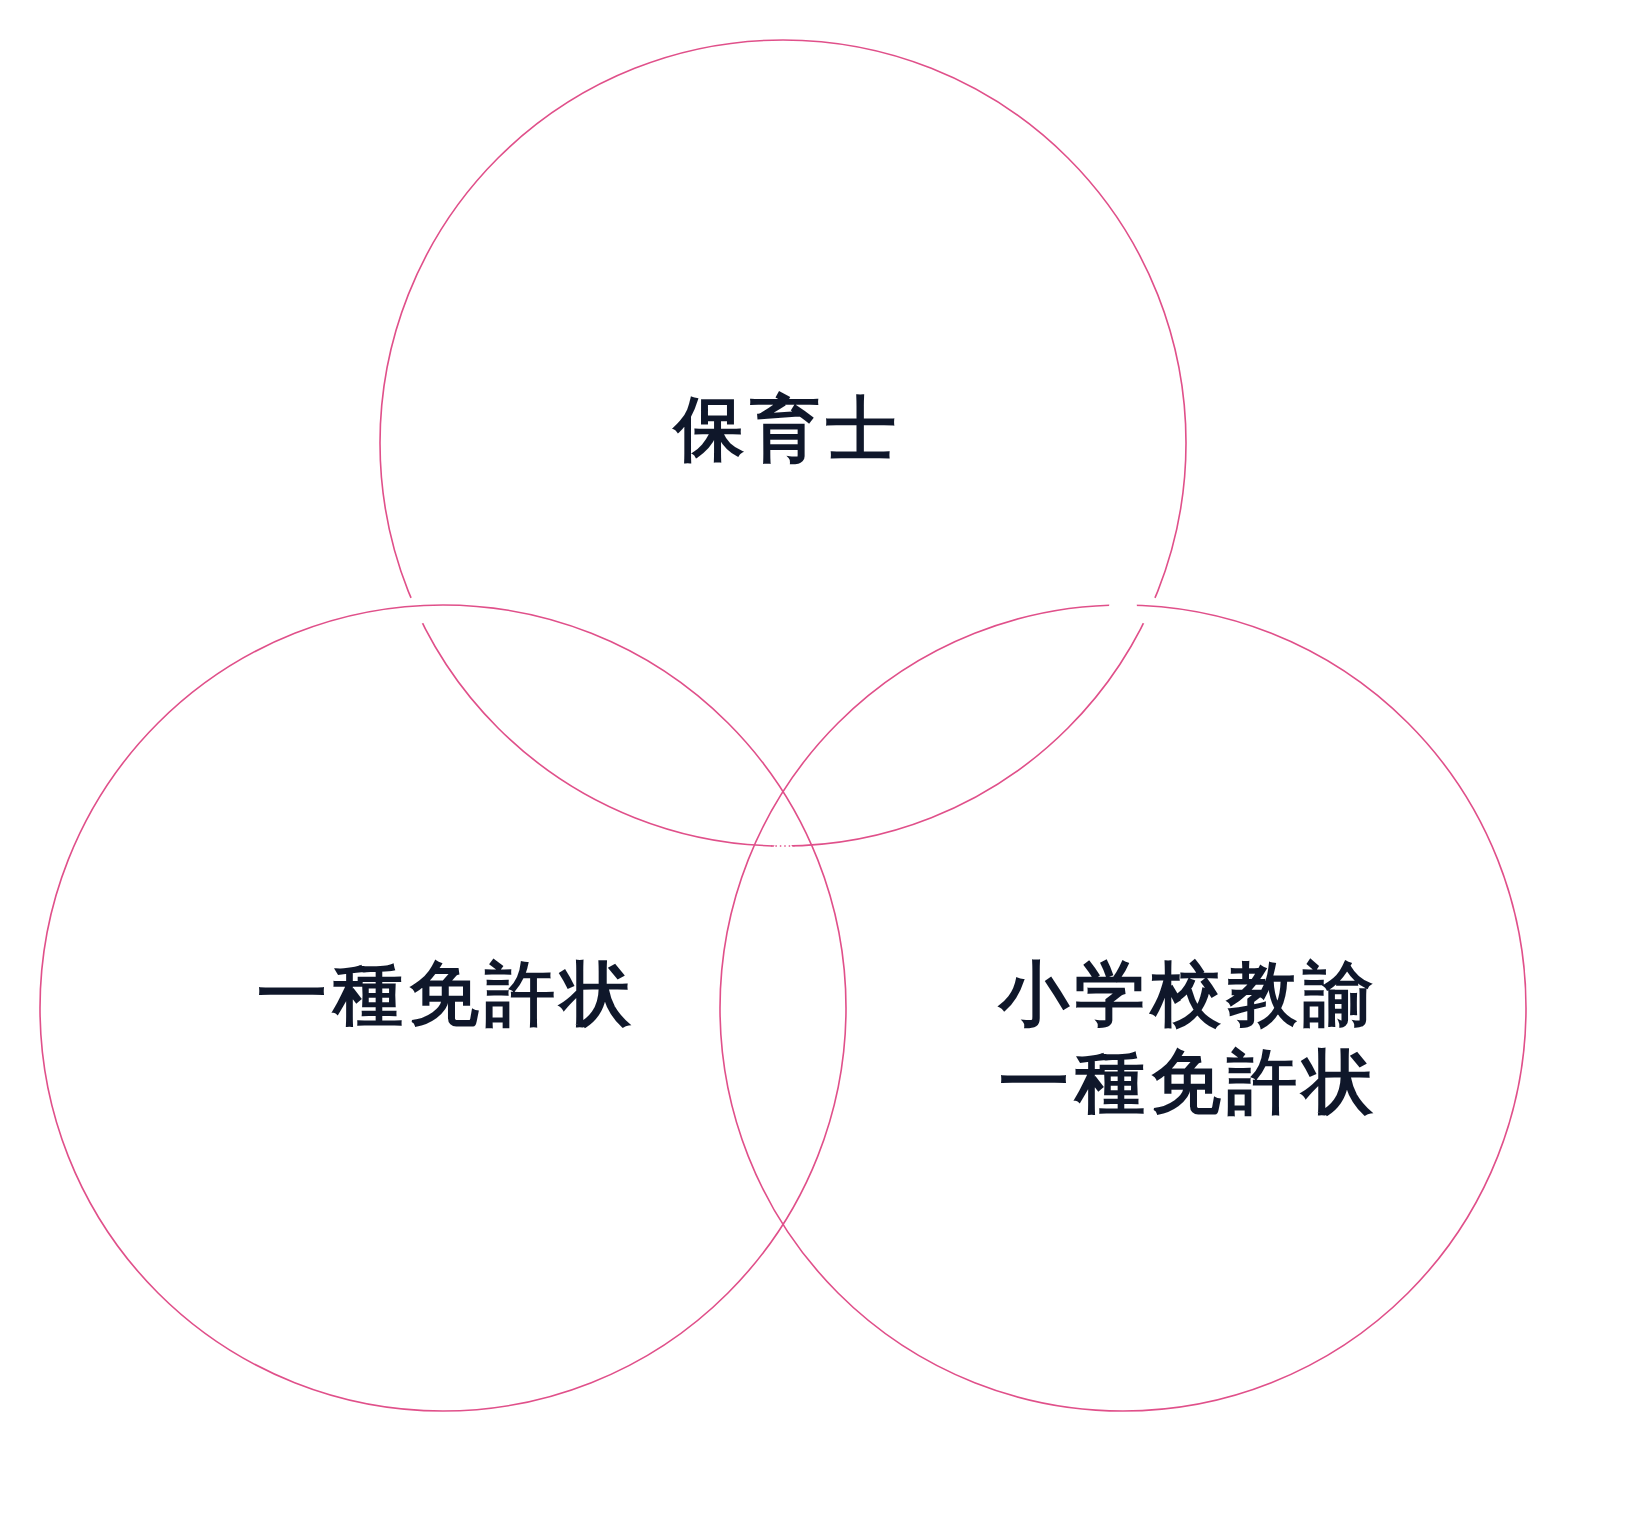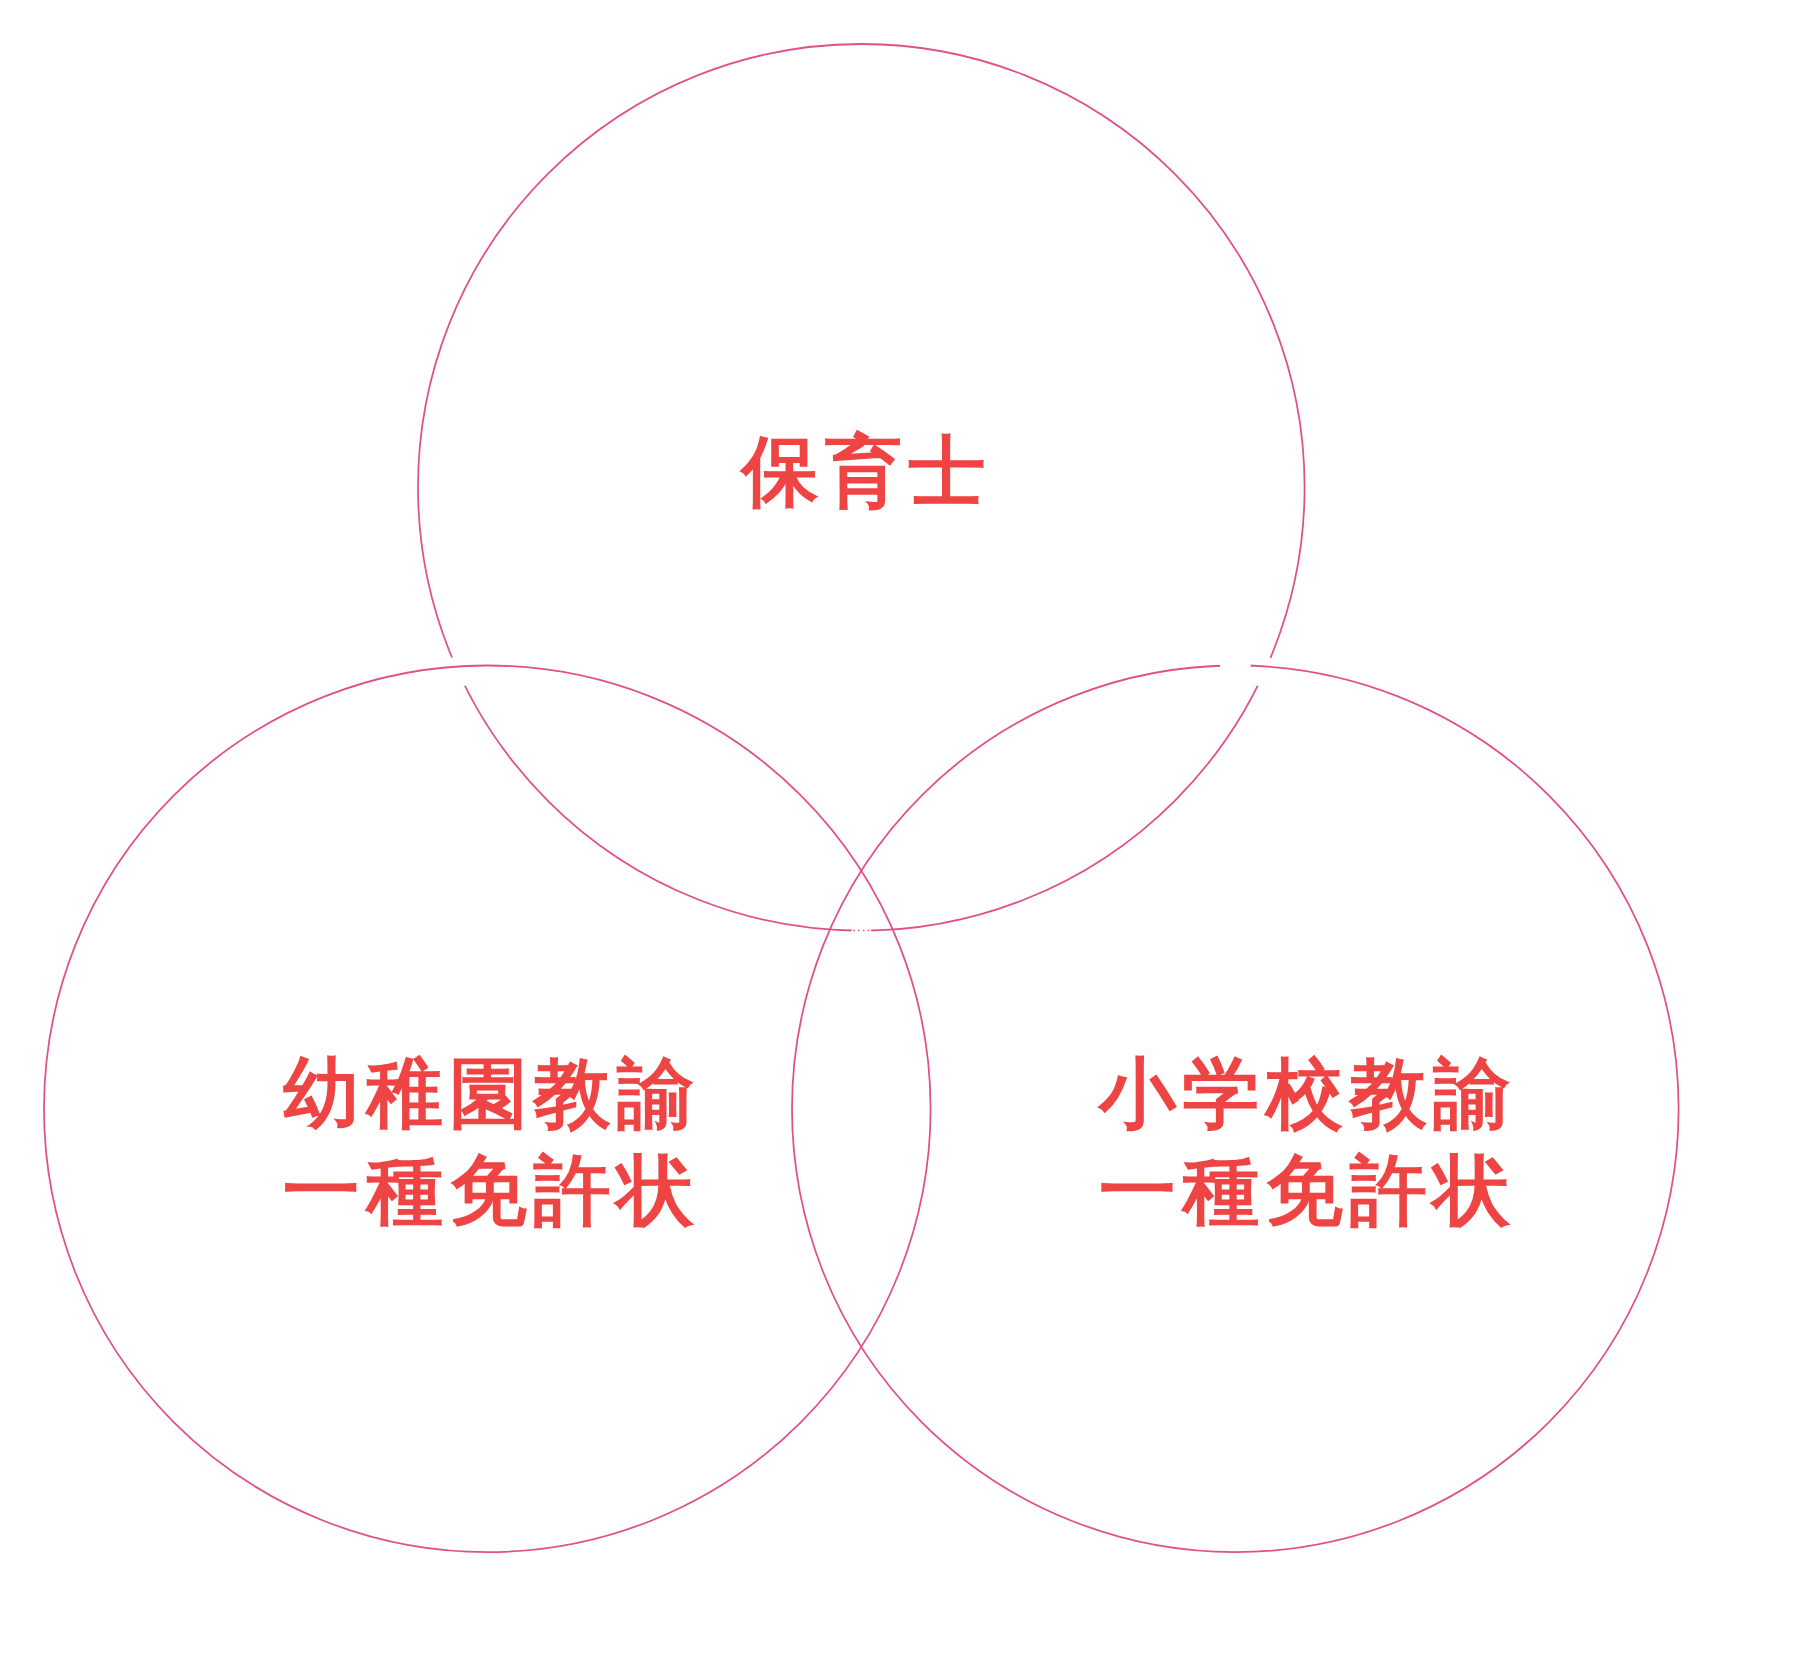--- a/index.html
+++ b/index.html
@@ -3,21 +3,21 @@
   <meta charset="utf-8">
   <style>
     html, body { margin: 0; padding: 0; background: #ffffff; }
     body { width: 1640px; height: 1519px; position: relative; overflow: hidden; }
     #venn { position: absolute; left: 0; top: 0; }
     .label {
       position: absolute;
       text-align: center;
       font-family: "DejaVu Serif", "Liberation Serif", serif;
       font-weight: bold;
-      color: #ef4444;
+      color: #0f172a;
       letter-spacing: 6px;
       line-height: 1.25;
       white-space: nowrap;
       transform: translateX(-50%);
     }
     .label span { display: block; }
     .label-top { left: 788px; top: 385px; font-size: 70px; }
     .label-left { left: 447px; top: 950px; font-size: 70px; }
     .label-right { left: 1189px; top: 950px; font-size: 70px; }
   </style>
@@ -64,20 +64,19 @@
     <circle cx="443" cy="1008" r="403" fill="none" stroke="#e0508a" stroke-width="1.4" stroke-dasharray="1.5 3"></circle>
     <circle cx="1123" cy="1008" r="403" fill="none" stroke="#e0508a" stroke-width="1.4" stroke-dasharray="1.5 3"></circle>
   </g>
 </svg>
 
 <div class="label label-top">
   <span>保育士</span>
 </div>
 
 <div class="label label-left">
-  <span>幼稚園教諭</span>
   <span>一種免許状</span>
 </div>
 
 <div class="label label-right">
   <span>小学校教諭</span>
   <span>一種免許状</span>
 </div>
 
 </body></html>

